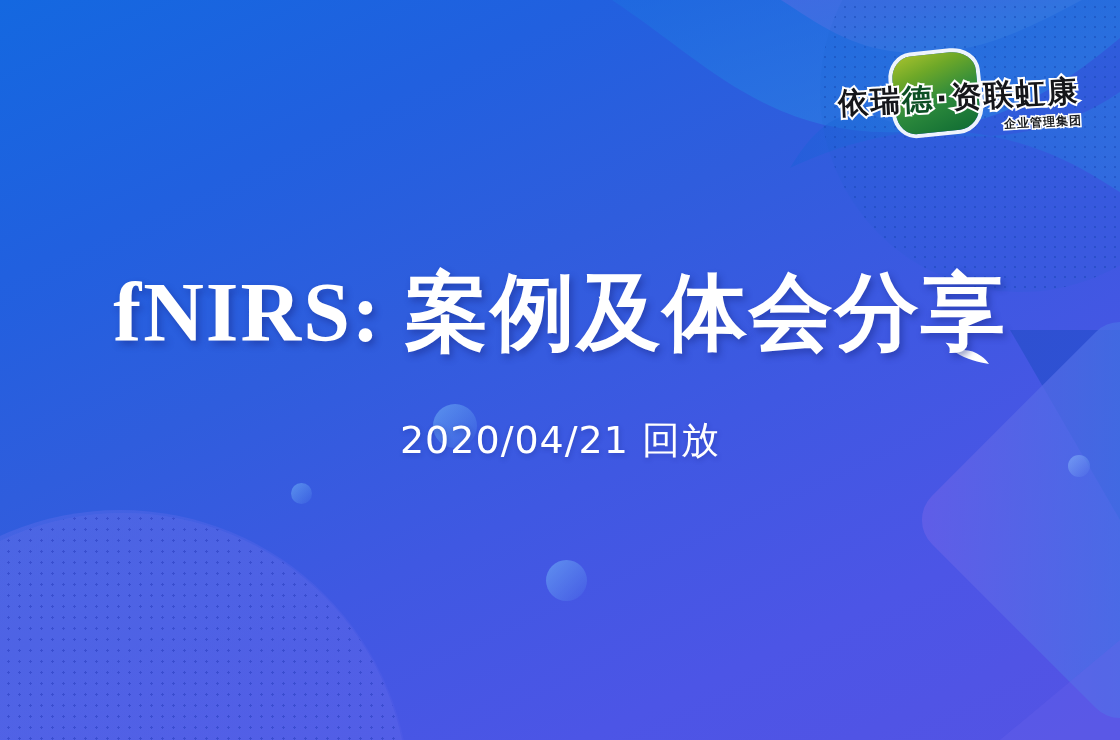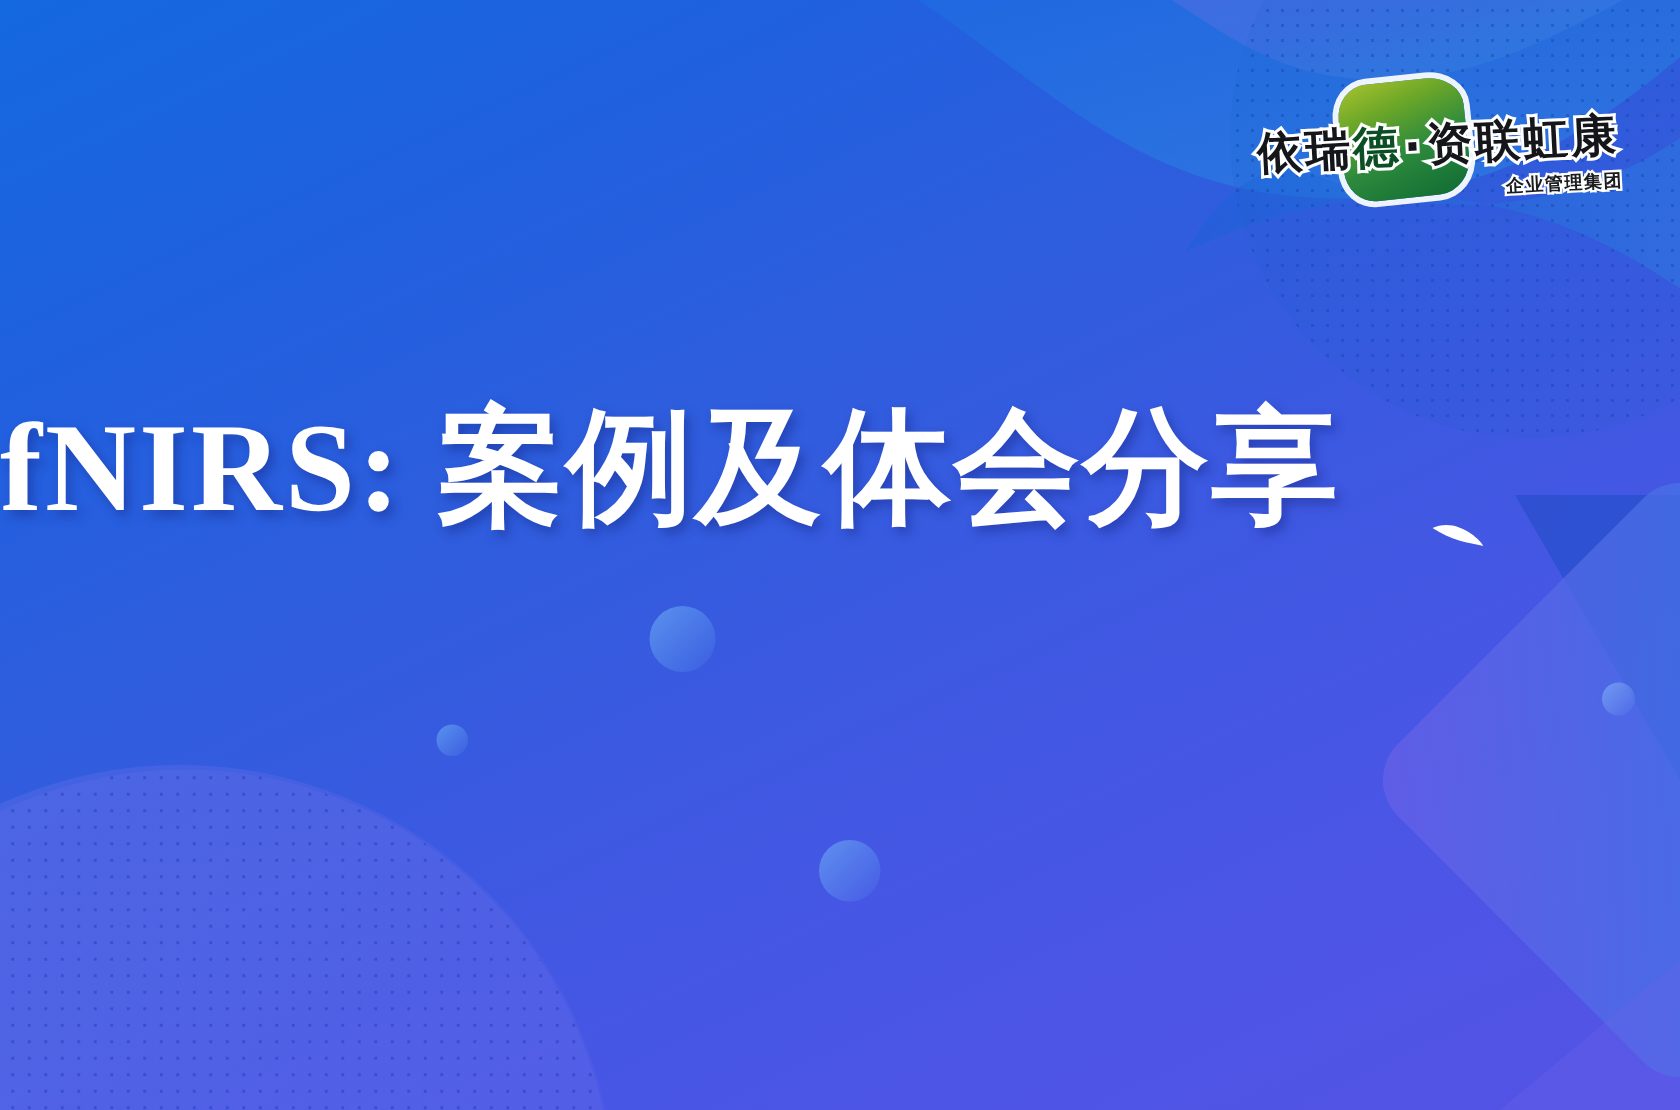--- a/index.html
+++ b/index.html
@@ -136,21 +136,21 @@
     paint-order: stroke fill;
     transform: rotate(-3deg);
   }
 
   
   #title-block {
     position: absolute;
     left: 0;
     top: 268px;
     width: 1120px;
-    text-align: left;
+    text-align: center;
   }
   #slide-title {
     font-family: "Liberation Serif", "DejaVu Serif", serif;
     font-weight: bold;
     font-size: 84px;
     line-height: 1.08;
     color: #ffffff;
     letter-spacing: 2px;
     margin: 0;
     text-shadow: 3px 4px 7px rgba(22,38,130,0.45);
@@ -243,15 +243,16 @@
       <span class="logo-han">资</span>
       <span class="logo-han">联</span>
       <span class="logo-han">虹</span>
       <span class="logo-han">康</span>
     </div>
     <div id="logo-subtext">企业管理集团</div>
   </div>
 
   <div id="title-block">
     <h1 id="slide-title">fNIRS: 案例及体会分享</h1>
+    <p id="slide-subtitle">2020/04/21 回放</p>
   </div>
 
 </div>
 
 </body></html>

